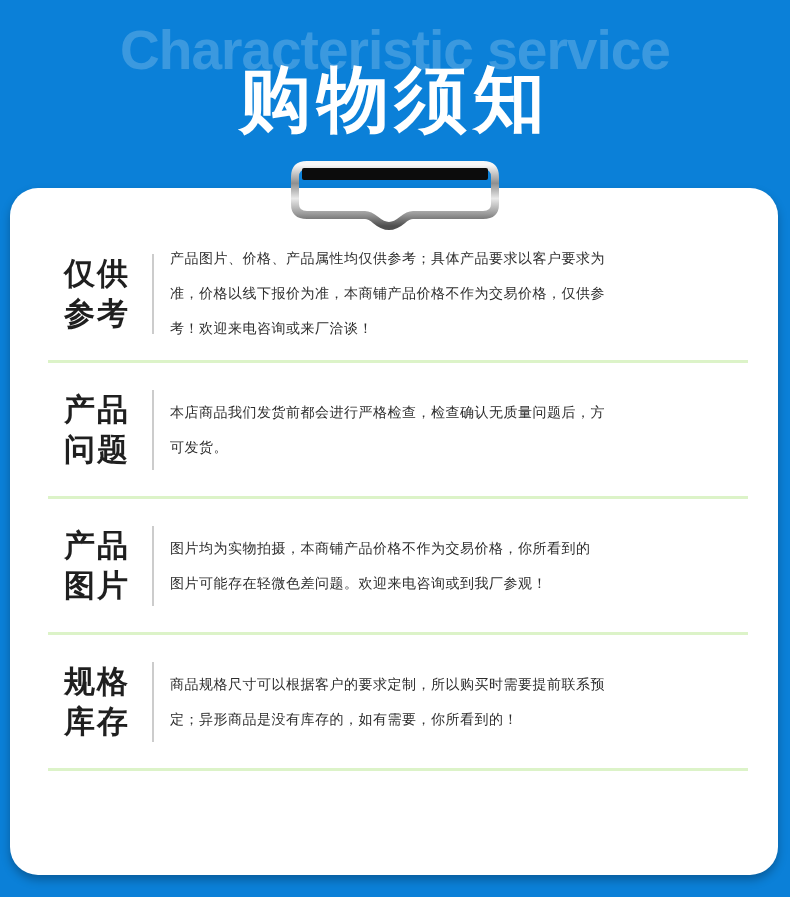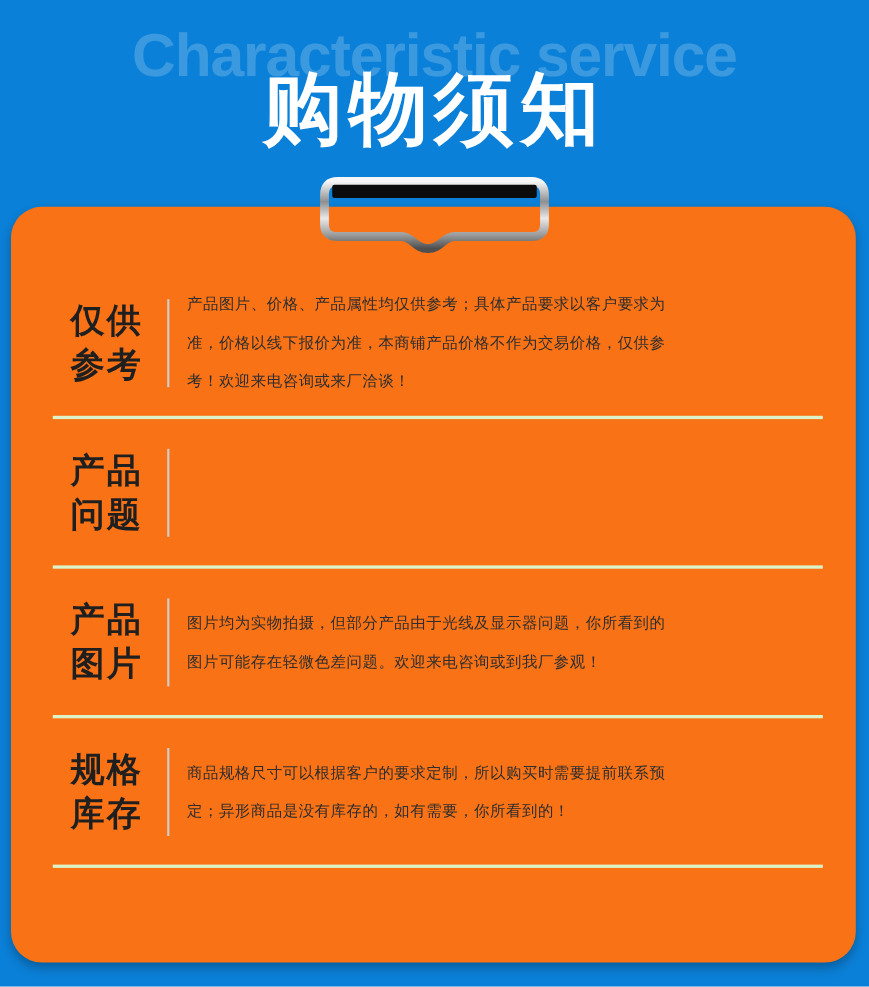--- a/index.html
+++ b/index.html
@@ -41,24 +41,24 @@
   
   .clip{
     position:absolute;left:287px;top:158px;
     width:216px;height:72px;
     z-index:3;
   }
   
   .card{
     position:absolute;left:10px;top:188px;
     width:768px;height:687px;
-    background:#f97316;
+    background:#ffffff;
     border-radius:28px;
     box-shadow:0 5px 10px rgba(0,0,0,0.28);
-    padding:57px 30px 0 38px;
+    padding:39px 30px 0 38px;
     z-index:2;
   }
   .section{
     height:136px;
     display:flex;align-items:center;
     border-bottom:3px solid var(--divider-green);
   }
   .section-title{
     width:98px;flex:0 0 98px;
     text-align:center;
@@ -118,27 +118,29 @@
       <div class="v-divider"></div>
       <div class="section-body">产品图片、价格、产品属性均仅供参考；具体产品要求以客户要求为
 准，价格以线下报价为准，本商铺产品价格不作为交易价格，仅供参
 考！欢迎来电咨询或来厂洽谈！</div>
     </div>
 
     <div class="section">
       <div class="section-title">产品
 问题</div>
       <div class="v-divider"></div>
+      <div class="section-body">本店商品我们发货前都会进行严格检查，检查确认无质量问题后，方
+可发货。</div>
     </div>
 
     <div class="section">
       <div class="section-title">产品
 图片</div>
       <div class="v-divider"></div>
-      <div class="section-body">图片均为实物拍摄，但部分产品由于光线及显示器问题，你所看到的
+      <div class="section-body">图片均为实物拍摄，本商铺产品价格不作为交易价格，你所看到的
 图片可能存在轻微色差问题。欢迎来电咨询或到我厂参观！</div>
     </div>
 
     <div class="section">
       <div class="section-title">规格
 库存</div>
       <div class="v-divider"></div>
       <div class="section-body">商品规格尺寸可以根据客户的要求定制，所以购买时需要提前联系预
 定；异形商品是没有库存的，如有需要，你所看到的！</div>
     </div>

